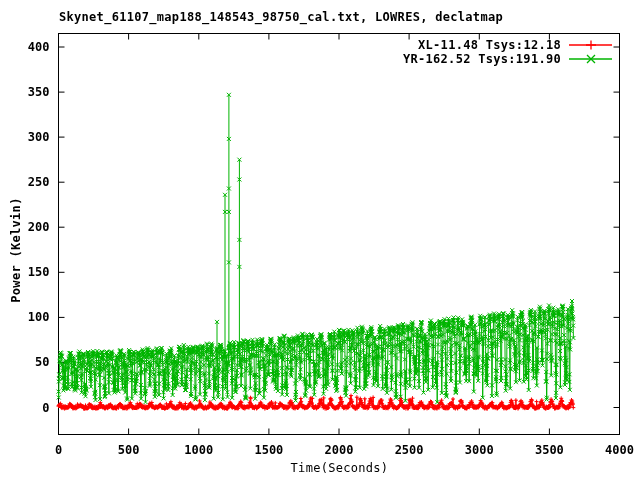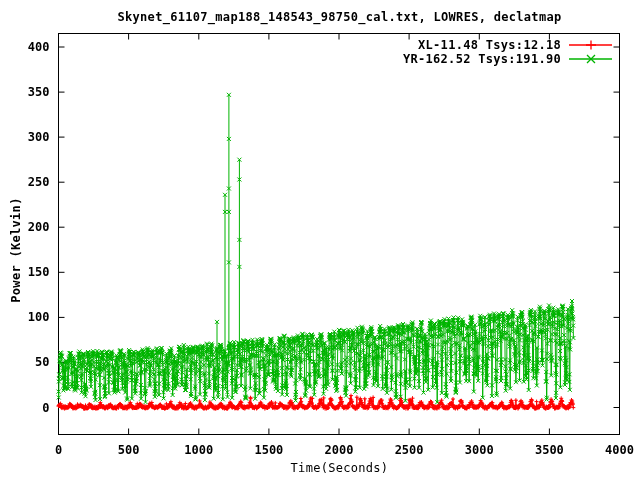--- a/index.html
+++ b/index.html
@@ -1,20 +1,20 @@
 <!DOCTYPE html>
 <html><head>
 <meta charset="utf-8">
 <style>
   html,body{margin:0;padding:0;background:#ffffff;}
   .screen{position:relative;width:640px;height:480px;background:#ffffff;overflow:hidden;
           font-family:"DejaVu Sans Mono",monospace;color:#000;}
   #plot{position:absolute;left:0;top:0;}
   #plot text{font-family:"DejaVu Sans Mono",monospace;font-weight:bold;font-size:12px;fill:#000;}
-  .chart-title{position:absolute;left:59px;top:10px;width:561px;text-align:center;
+  .chart-title{position:absolute;left:59px;top:10px;width:561px;
                font-weight:bold;font-size:12px;letter-spacing:0.3px;white-space:nowrap;}
   .xlabel{position:absolute;left:59px;top:461px;width:561px;text-align:center;
           font-weight:normal;font-size:12px;letter-spacing:0.3px;}
   .ylabel{position:absolute;left:16px;top:250px;transform:translate(-50%,-50%) rotate(-90deg);
           font-weight:bold;font-size:12px;letter-spacing:0.3px;white-space:nowrap;}
   .legend{position:absolute;top:38px;right:27px;}
   .legend-row{display:flex;align-items:center;justify-content:flex-end;height:14px;
               font-size:12px;font-weight:bold;letter-spacing:0.3px;}
   .legend-label{margin-right:7px;white-space:nowrap;}
   .legend-sample{width:45px;height:12px;display:block;}

